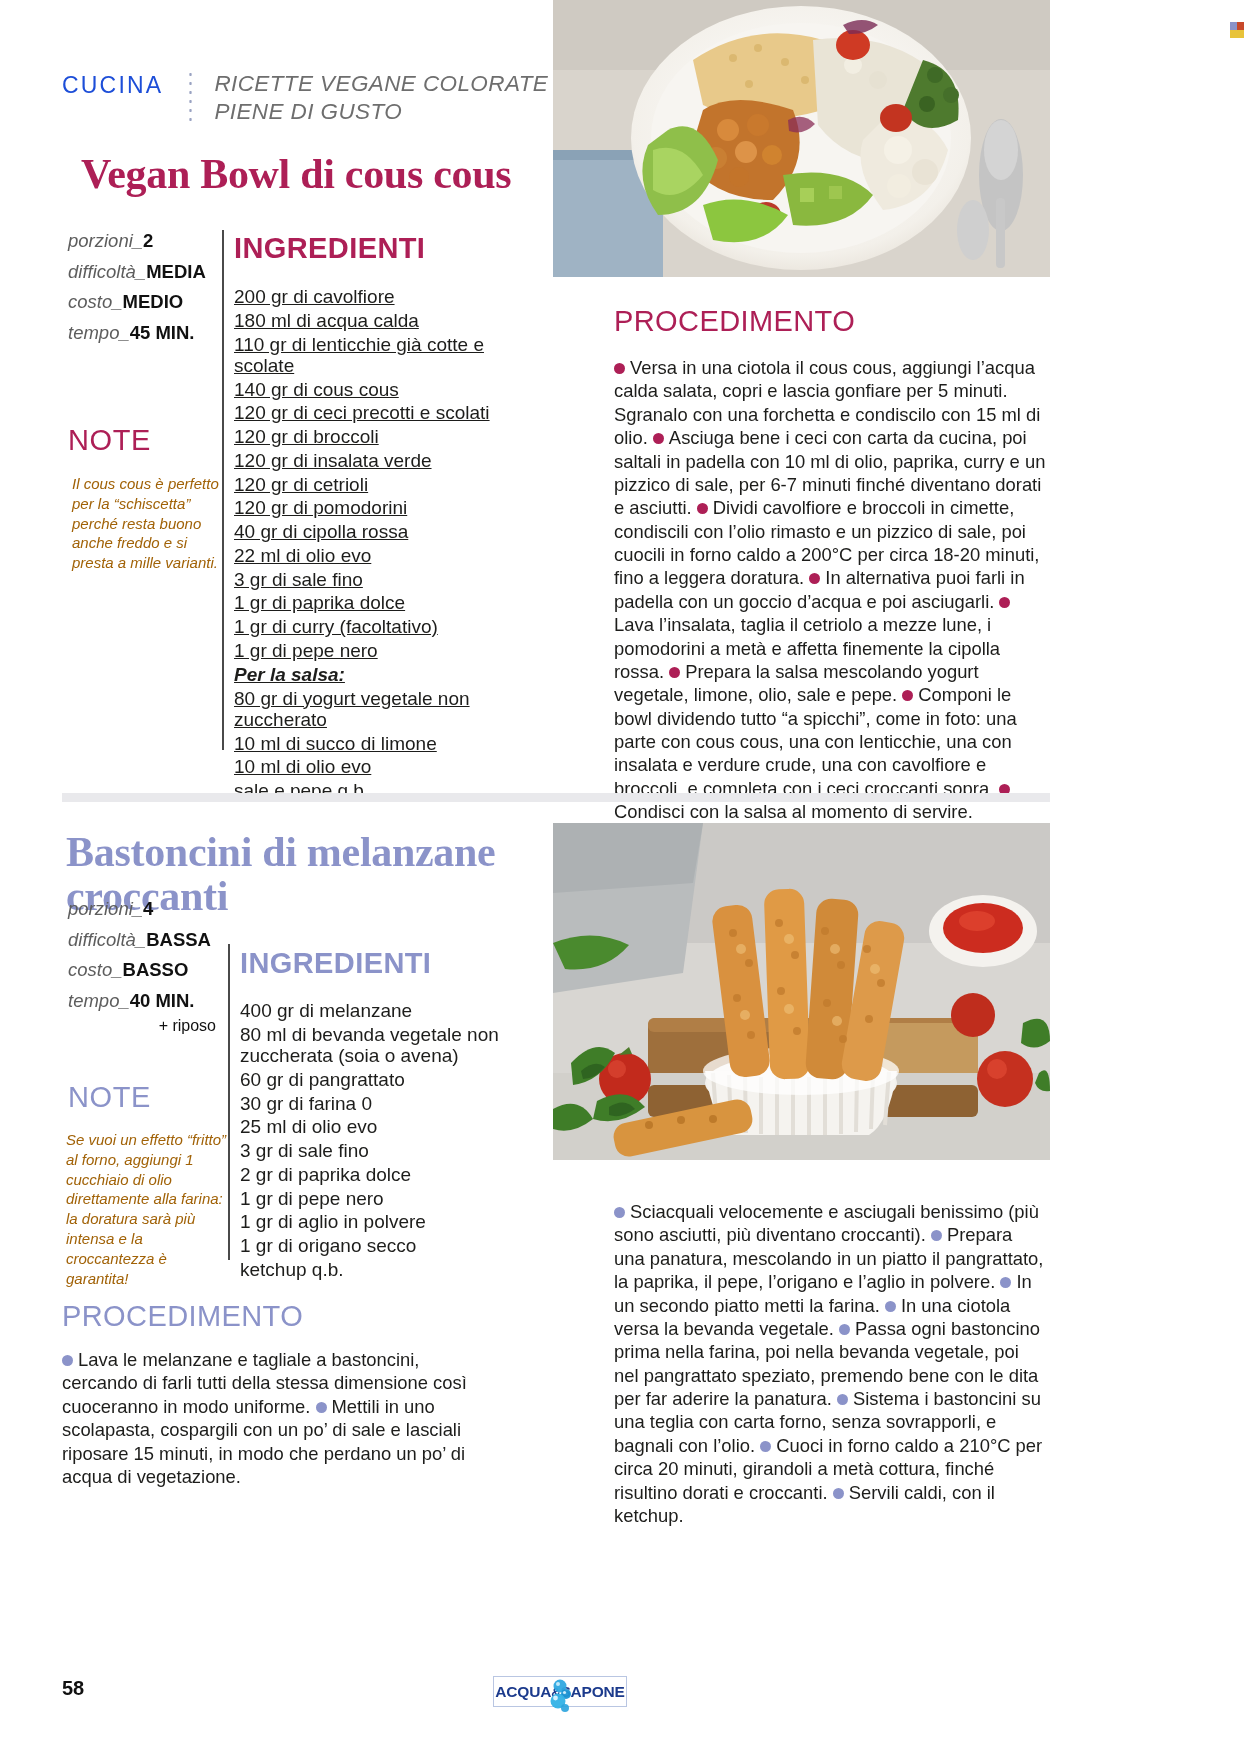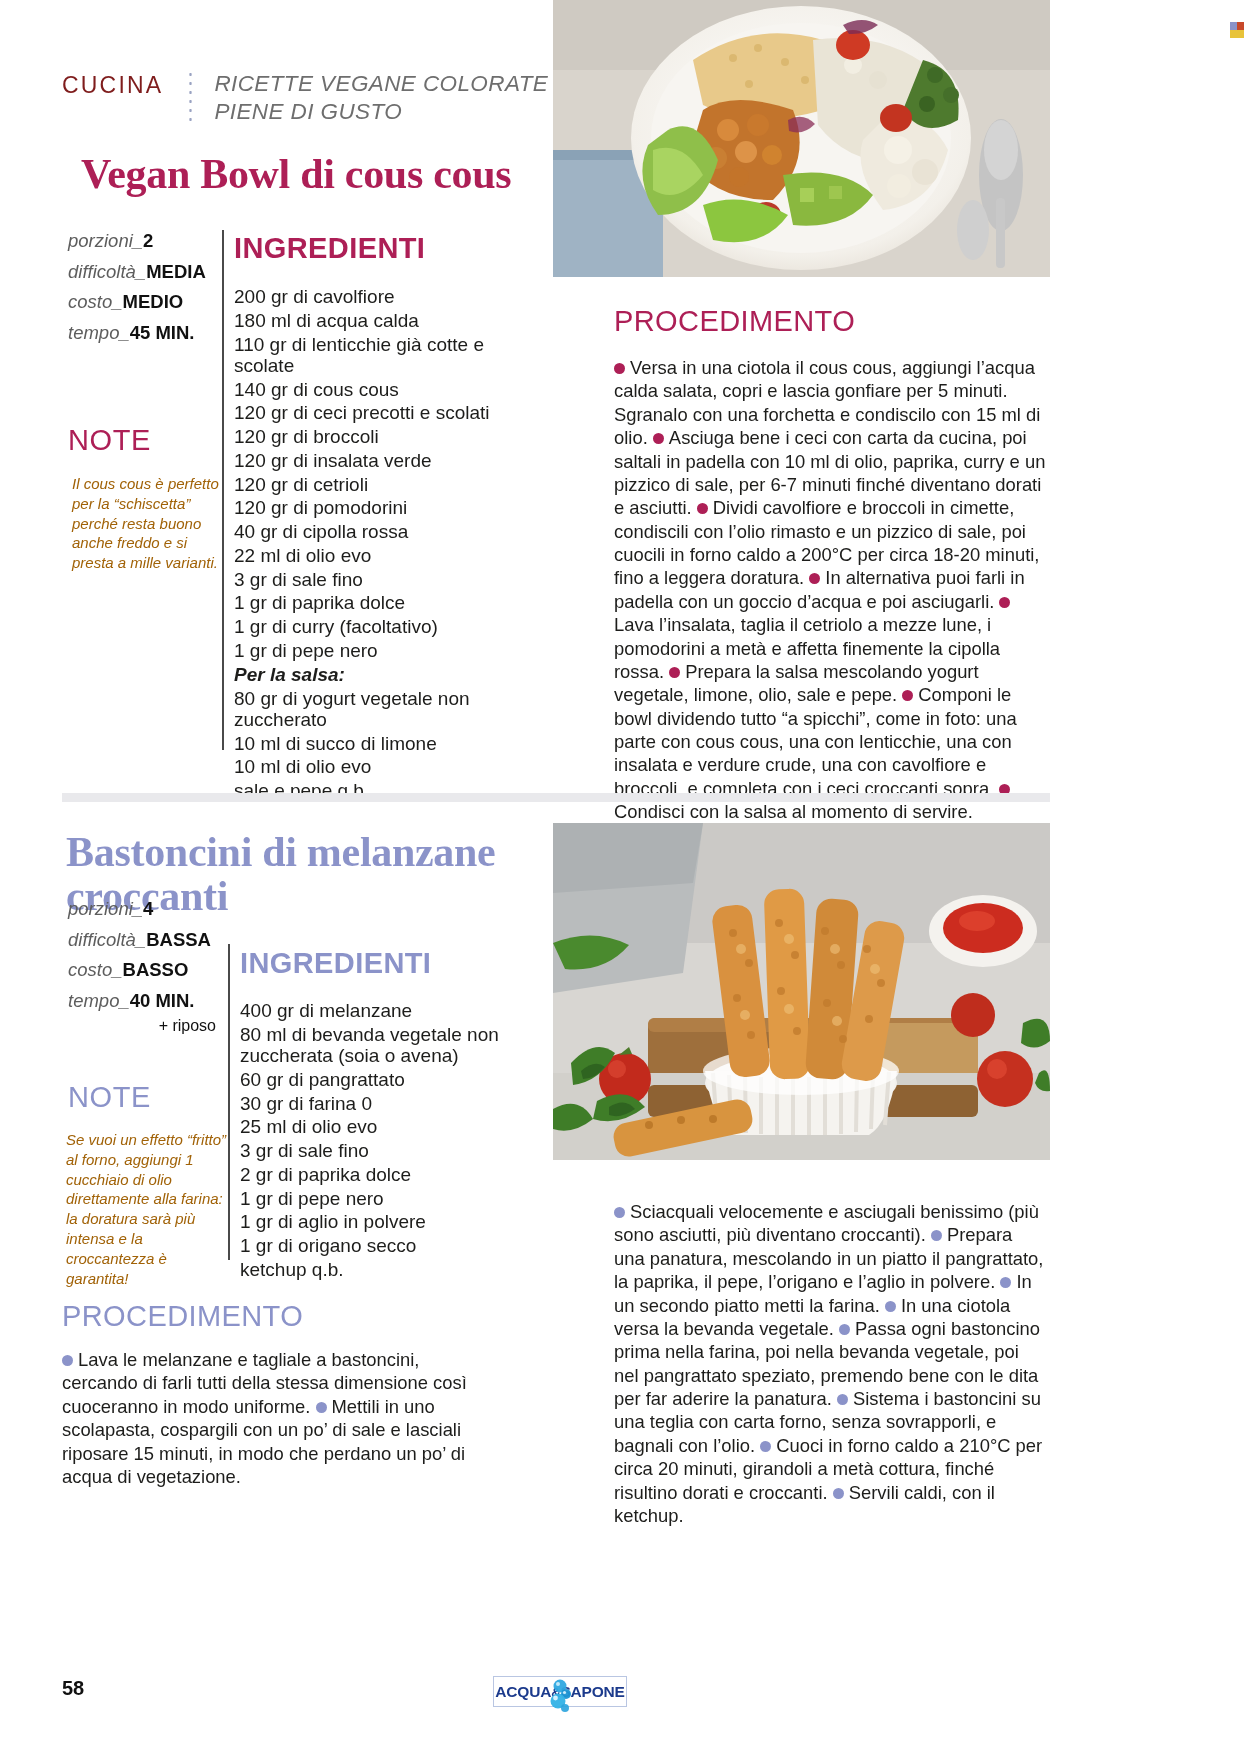--- a/index.html
+++ b/index.html
@@ -20,21 +20,21 @@
   
   .kicker-row {
     position: absolute;
     left: 62px; top: 70px;
     display: flex;
     align-items: flex-start;
   }
   .kicker-cat {
     font-size: 23px;
     letter-spacing: 2.2px;
-    color: #7f1d1d;
+    color: #1d4ed8;
     font-weight: 400;
     line-height: 1.1;
     padding-top: 3px;
   }
   .kicker-sep {
     width: 3px;
     margin: 0 22px 0 26px;
     align-self: stretch;
     min-height: 56px;
     background-image: radial-gradient(circle, #9aa3c2 1.3px, rgba(0,0,0,0) 1.6px);
@@ -114,21 +114,21 @@
   }
   #r1-ing-head { left: 234px; top: 232px; color: #ad1f56; }
   #r2-ing-head { left: 240px; top: 947px; color: #8b93c9; }
   .ing-list {
     position: absolute;
     font-size: 19px;
     line-height: 1.12;
     color: #1d1d1b;
     width: 268px;
   }
-  #r1-ing-list { left: 234px; top: 286px; }
+  #r1-ing-list { left: 234px; top: 286px; text-decoration: underline; }
   #r2-ing-list { left: 240px; top: 1000px; }
   .ing-list .it { margin-bottom: 2.5px; }
   .ing-list .subhead { font-weight: 700; font-style: italic; margin-bottom: 2.5px; }
 
   
   .proc-head {
     position: absolute;
     font-size: 29px;
     letter-spacing: 0.4px;
     font-weight: 400;

